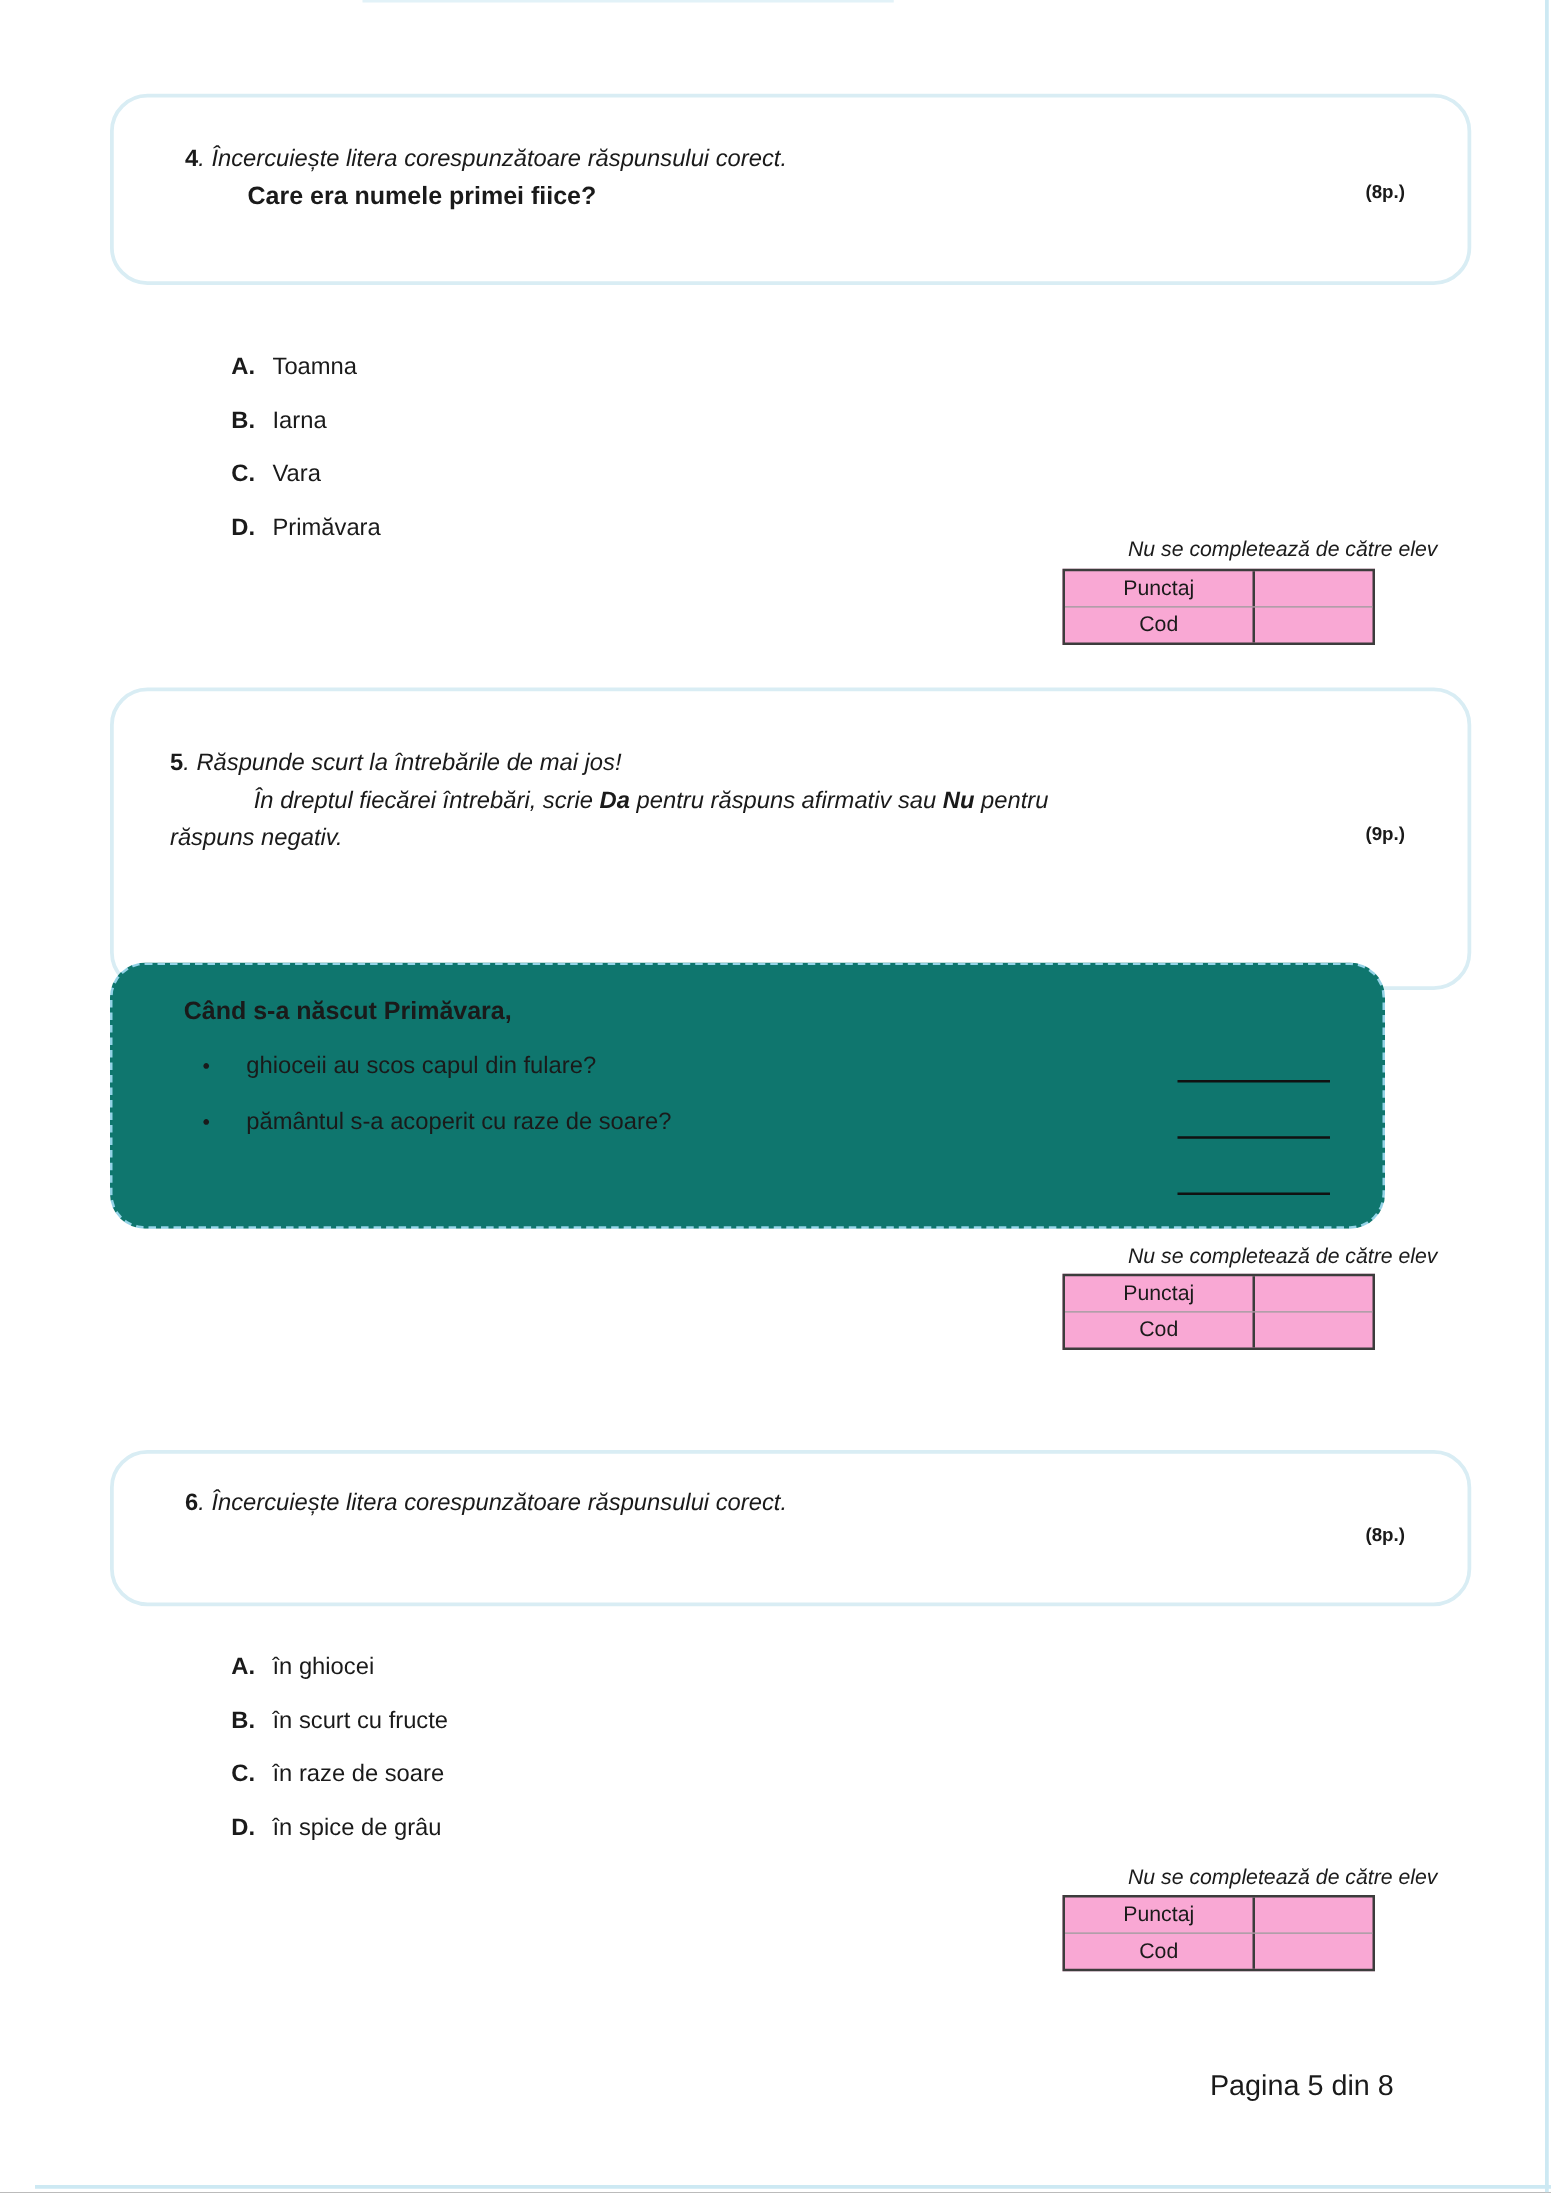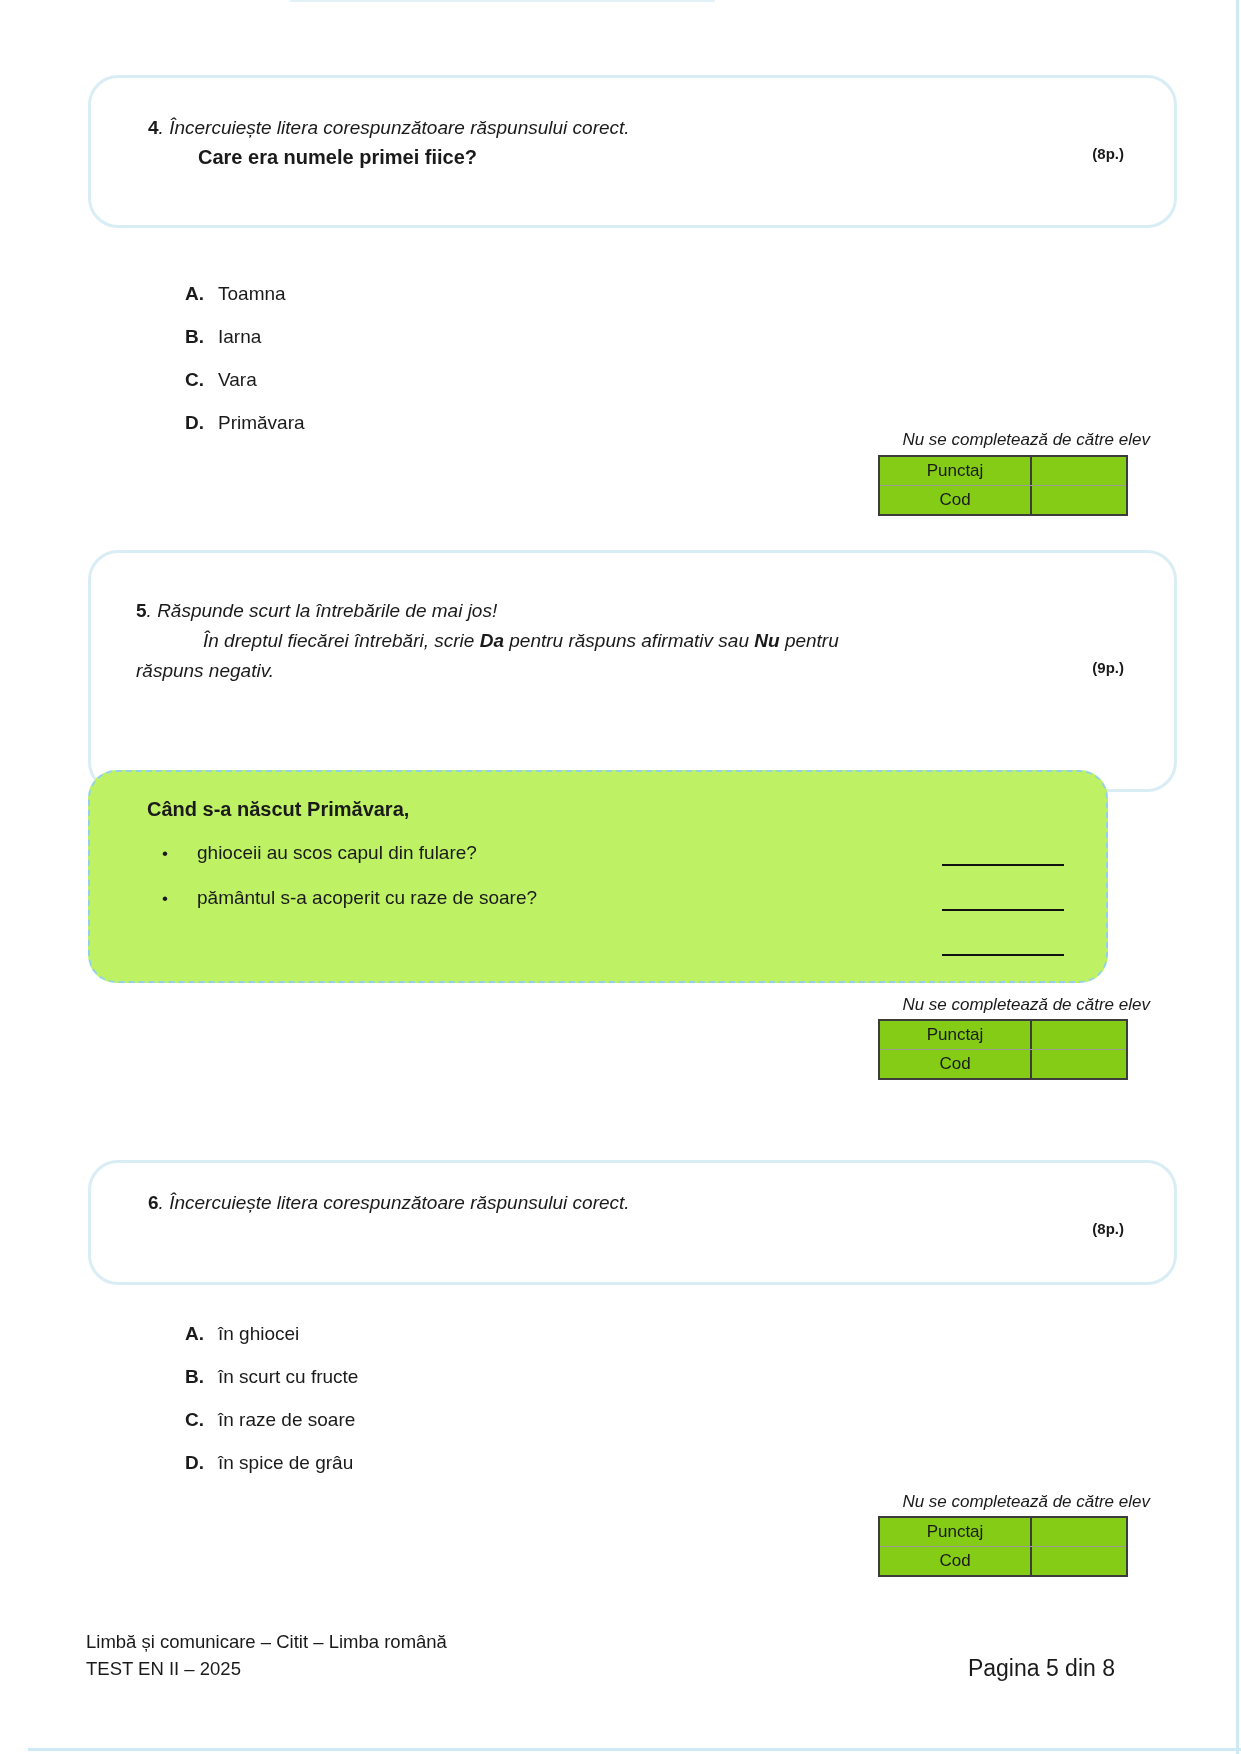--- a/index.html
+++ b/index.html
@@ -35,36 +35,36 @@
 
   
   .options{position:absolute;left:185px;}
   .opt{display:flex;align-items:baseline;height:43px;font-size:19px;}
   .opt .letter{font-weight:bold;width:33px;flex:0 0 33px;}
   .opt .text{white-space:nowrap;}
 
   
   .dashed-box{
     position:absolute;left:88px;top:770px;width:1020px;height:213px;
-    border:2px dashed #93d2e6;border-radius:28px;background:#bef264;
+    border:2px dashed #93d2e6;border-radius:28px;background:#0f766e;
     box-sizing:border-box;
   }
   .dashed-title{position:absolute;left:57px;top:26px;font-weight:bold;font-size:20px;white-space:nowrap;}
   .bullet-row{position:absolute;left:72px;font-size:19px;white-space:nowrap;}
   .bullet-dot{display:inline-block;width:35px;font-size:17px;}
   .answer-line{position:absolute;width:122px;border-bottom:2px solid #111;height:0;}
 
   
   .note-label{
     position:absolute;right:91px;width:500px;text-align:right;
     font-style:italic;font-size:17px;white-space:nowrap;
   }
   .score-table{
     position:absolute;left:850px;width:250px;
-    border:2px solid #3c3c3c;box-sizing:border-box;background:#84cc16;margin-left:28px;
+    border:2px solid #3c3c3c;box-sizing:border-box;background:#f9a8d4;
   }
   .score-row{display:flex;height:28px;}
   .score-row + .score-row{border-top:1px solid #9a9a9a;}
   .score-cell-label{
     flex:0 0 152px;display:flex;align-items:center;justify-content:center;
     font-size:17px;border-right:2px solid #3c3c3c;box-sizing:border-box;
   }
   .score-cell-value{flex:1;}
 
   
@@ -186,19 +186,15 @@
     <div class="score-row">
       <div class="score-cell-label">Punctaj</div>
       <div class="score-cell-value"></div>
     </div>
     <div class="score-row">
       <div class="score-cell-label">Cod</div>
       <div class="score-cell-value"></div>
     </div>
   </div>
 
-  <div class="footer-left">
-    <div>Limbă și comunicare – Citit – Limba română</div>
-    <div>TEST EN II – 2025</div>
-  </div>
   <div class="footer-page">Pagina 5 din 8</div>
 
 </div>
 
 </body></html>

